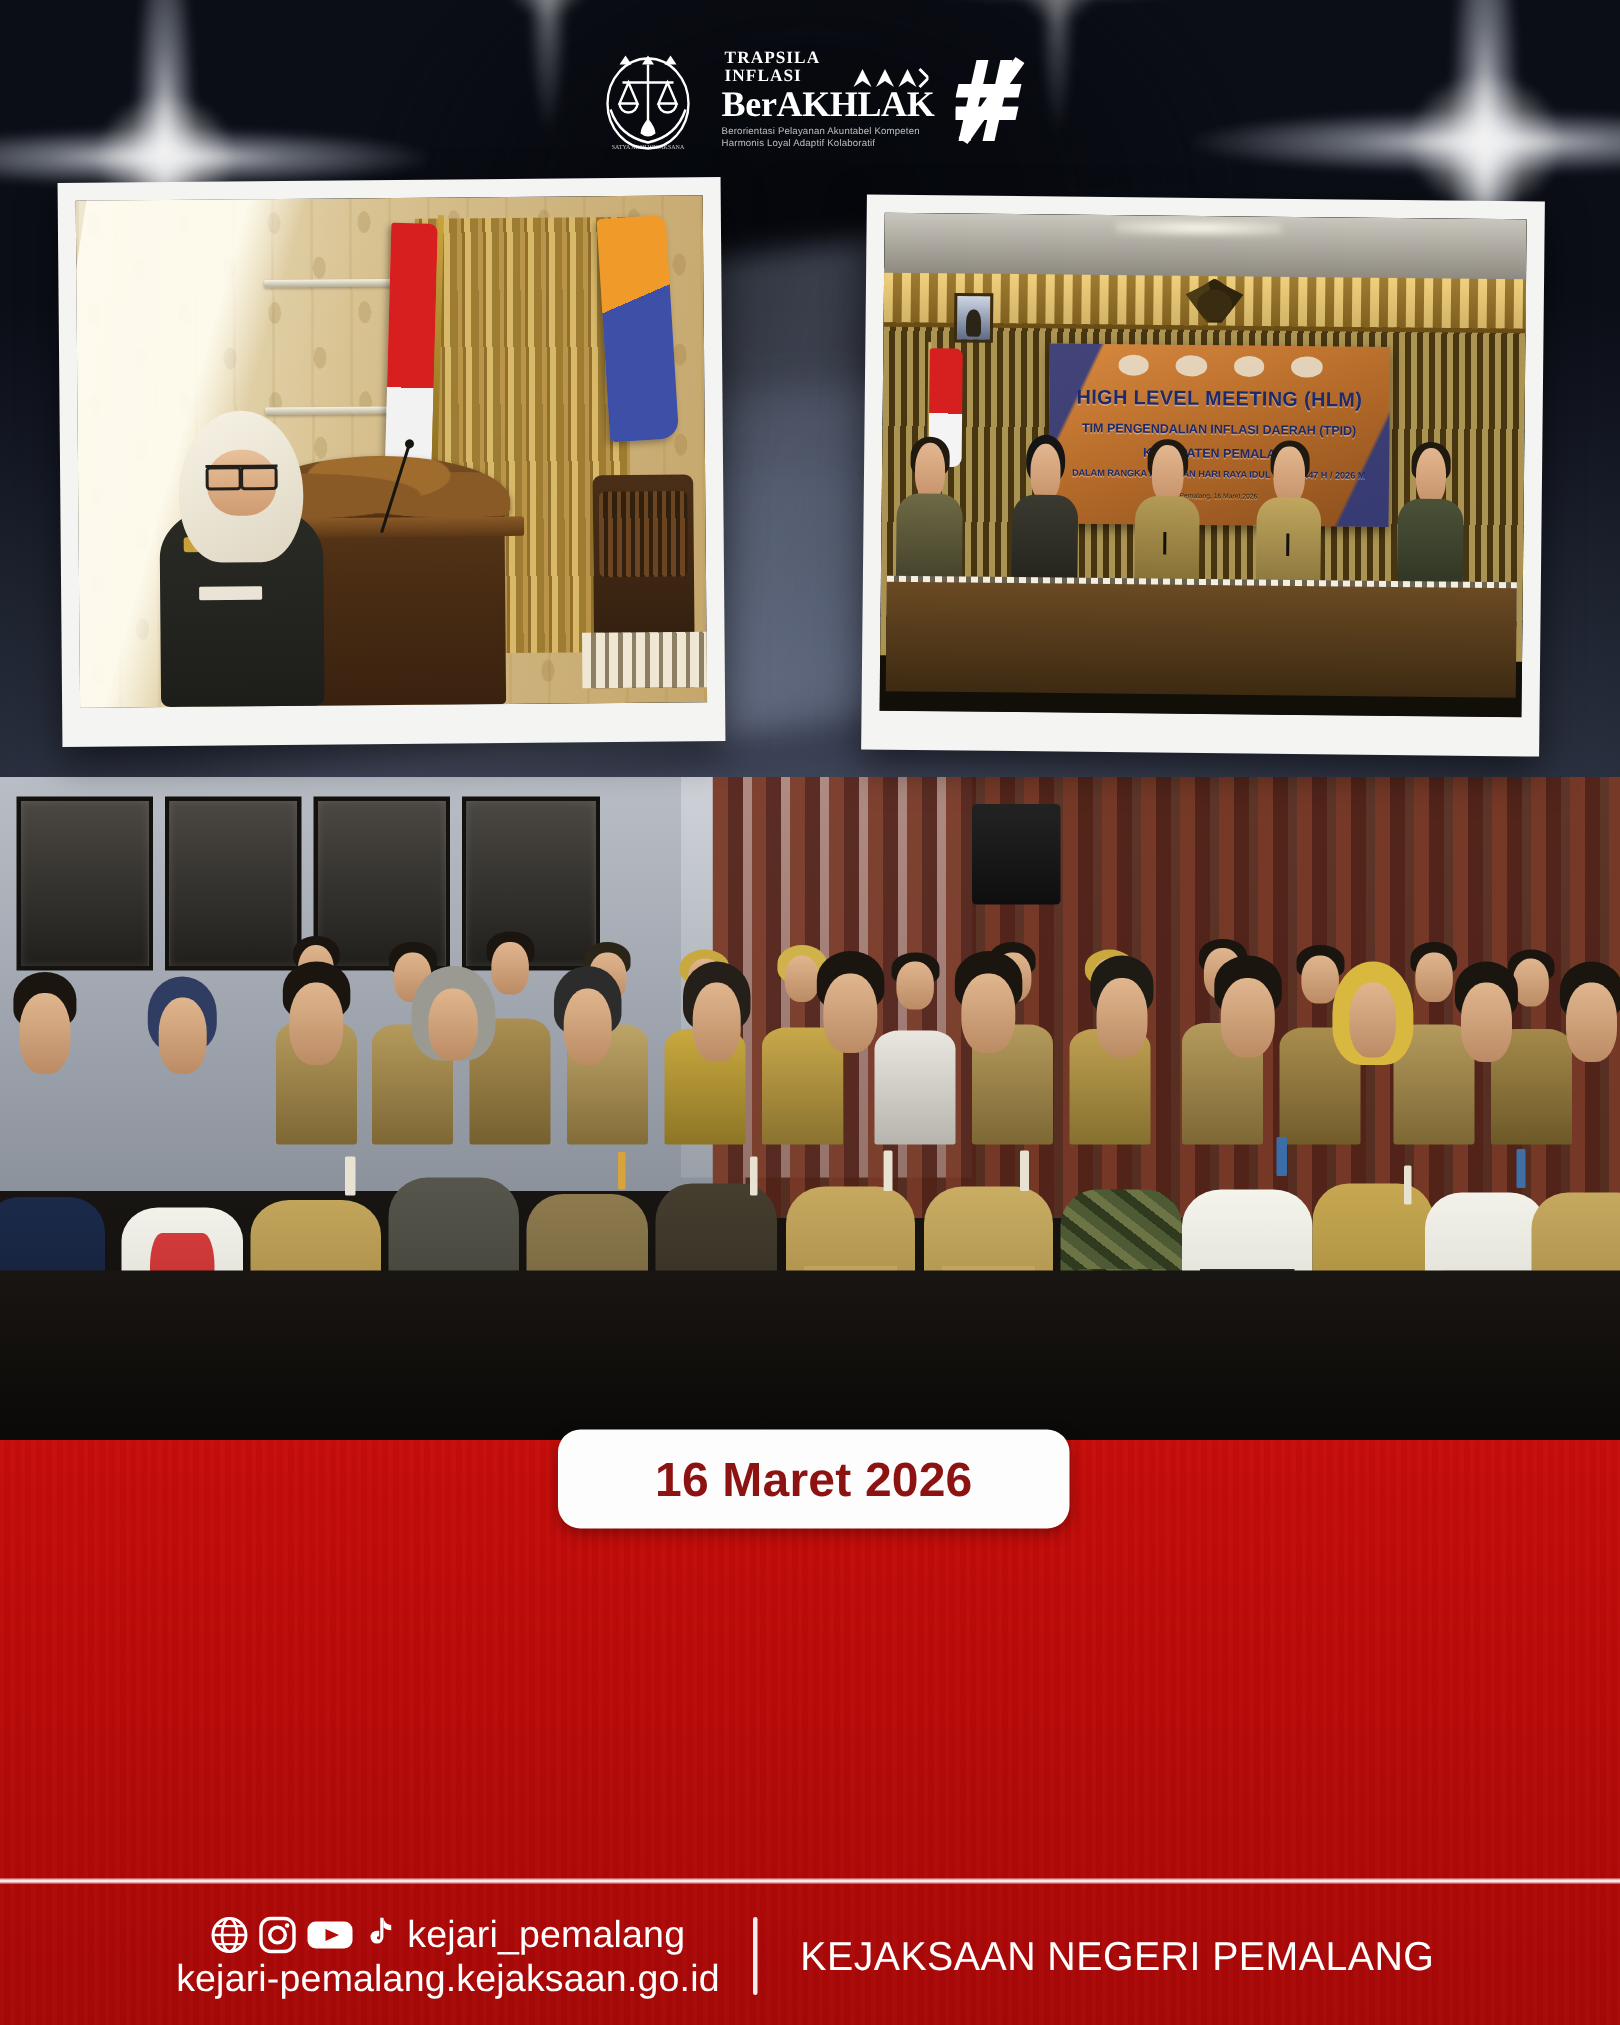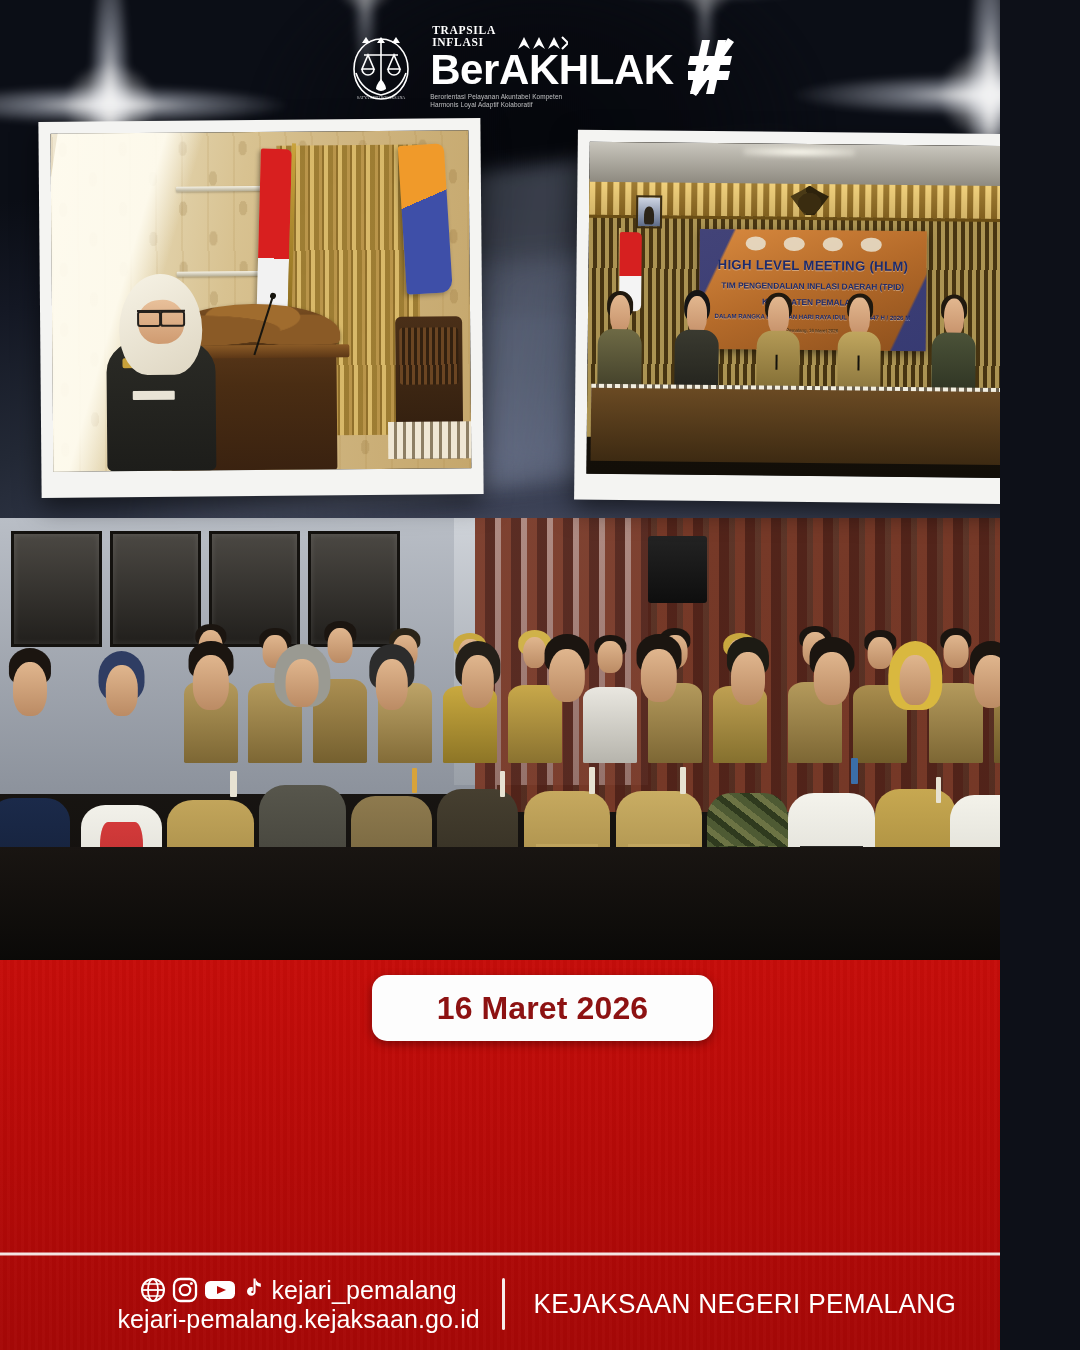--- a/index.html
+++ b/index.html
@@ -5,21 +5,21 @@
   * { margin:0; padding:0; box-sizing:border-box; }
   html,body { width:1080px; height:1350px; }
   body {
     font-family:"Liberation Sans", sans-serif;
     background:#0d1018;
     overflow:hidden;
     position:relative;
   }
 
   
-  #stage { position:absolute; inset:0; width:1000px; height:1350px; overflow:hidden; }
+  #stage { position:absolute; inset:0; width:1080px; height:1350px; overflow:hidden; }
 
   
   .backdrop {
     position:absolute; left:0; top:0; width:1080px; height:530px;
     background:
       radial-gradient(120% 90% at 50% 120%, #5a6076 0%, #3a4054 28%, #232936 55%, #141824 80%, #0b0e16 100%);
     overflow:hidden;
   }
   .backdrop .sheen {
     position:absolute; left:-10%; top:30%; width:130%; height:60%;
@@ -61,21 +61,21 @@
     display:flex; align-items:center; justify-content:center; gap:14px; z-index:6;
   }
   .kejaksaan-emblem { position:relative; width:70px; height:76px; flex:0 0 auto; }
   .kejaksaan-emblem svg { width:100%; height:100%; display:block; }
 
   .berakhlak-lock { position:relative; color:#fff; line-height:1; }
   .ber-top { font-size:11.5px; font-weight:700; letter-spacing:.06em;
              font-family:"Liberation Serif", serif; margin-left:2px; }
   .ber-top div { line-height:1.02; }
   .ber-main { position:relative; display:flex; align-items:flex-end; }
-  .ber-main .word { font-size:42px; font-weight:700; letter-spacing:-.01em; }
+  .ber-main .word { font-size:24px; font-weight:700; letter-spacing:-.01em;font-family:Liberation Serif, serif; }
   .ber-stars { position:absolute; left:86px; top:-14px; display:flex; gap:2px; }
   .ber-sub { font-size:6.4px; letter-spacing:.02em; opacity:.72; margin-top:2px; max-width:210px; }
   .ber-sub div { line-height:1.25; }
 
   .bangga-lock { display:flex; align-items:center; gap:8px; color:#fff; }
   .bangga-hash { position:relative; width:46px; height:58px; flex:0 0 auto; }
   .bangga-text { font-size:22px; font-weight:700; line-height:1.02; letter-spacing:-.01em; }
 
   
   .photo-frame {
@@ -372,21 +372,20 @@
     content:""; position:absolute; inset:0; pointer-events:none;
     background:
       repeating-linear-gradient(90deg, rgba(255,255,255,.015) 0 3px, rgba(0,0,0,.02) 3px 7px);
   }
 
   #date-badge {
     position:absolute; left:372px; top:953px; width:341px; height:66px;
     background:#fdfdfd; border-radius:15px; z-index:7;
     display:flex; align-items:center; justify-content:center;
     box-shadow:0 3px 10px rgba(0,0,0,.35);
-    margin-top:22px;
   }
   #date-badge .txt { font-size:32px; font-weight:700; color:#8d1212; letter-spacing:.004em; }
 
   #headline {
     position:absolute; left:52px; top:1062px; width:976px; z-index:7;
     text-align:center; color:#fff;
   }
   #headline .ln {
     font-family:"Liberation Sans Narrow","Liberation Sans",sans-serif;
     font-size:34px; font-weight:700; line-height:1.34; letter-spacing:-.004em;

